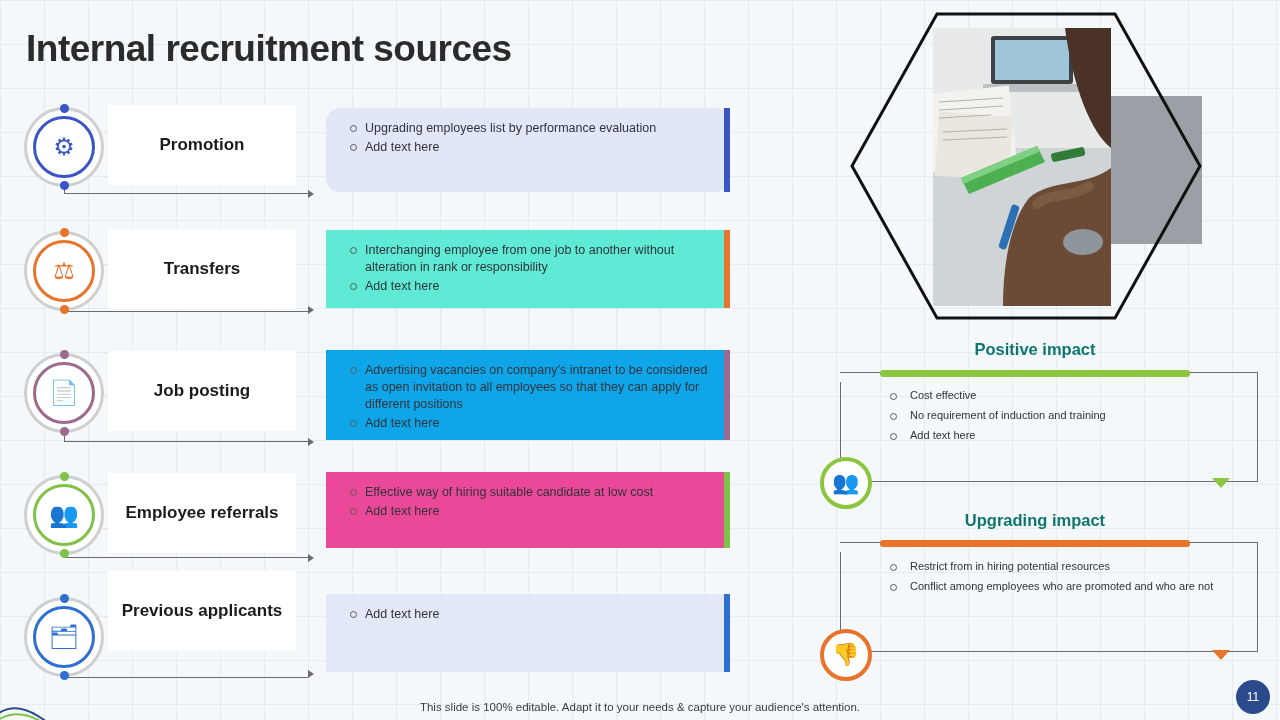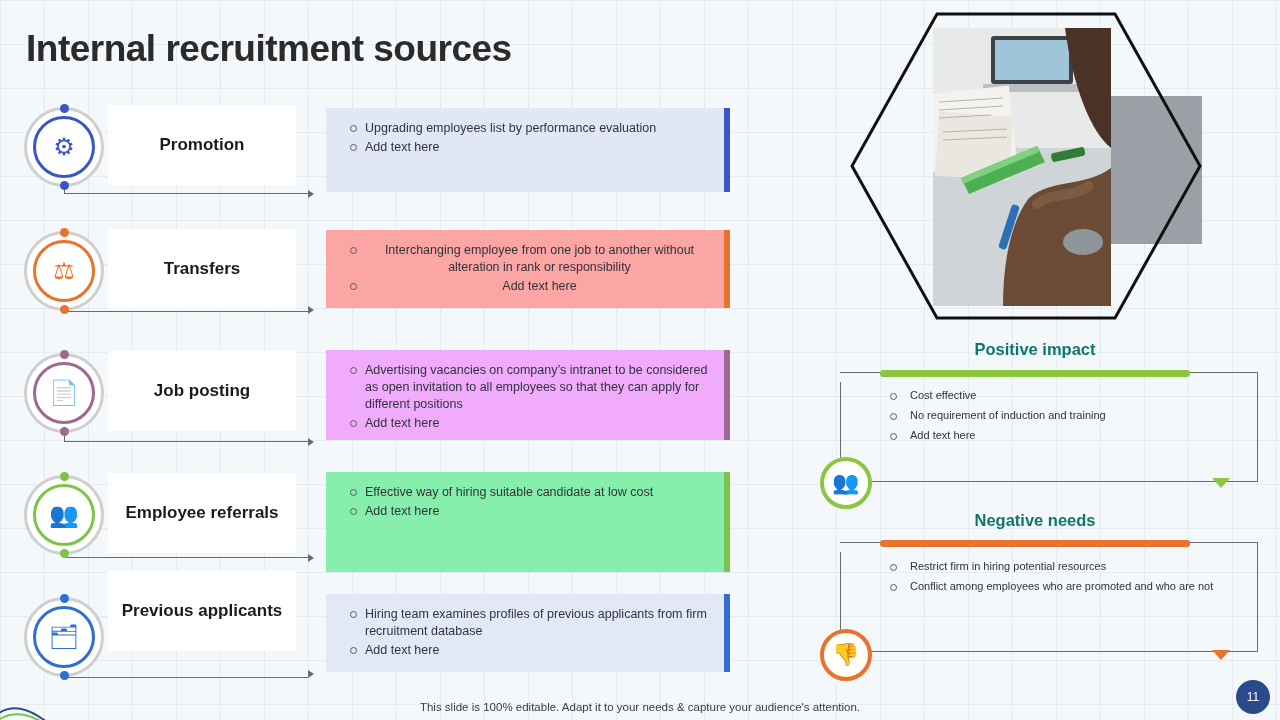--- a/index.html
+++ b/index.html
@@ -136,91 +136,90 @@
     <div class="label-card" style="left: 108px; top: 105px; width: 188px; height: 80px;">Promotion</div>
     <div class="badge" style="left: 24px; top: 107px;">
       <div class="ring" style="border: 3px solid rgb(58, 86, 196);">
         <span class="ico" style="color: rgb(58, 86, 196);">⚙</span>
       </div>
     </div>
     <div class="dot" style="left: 60px; top: 104px; background: rgb(58, 86, 196);"></div>
     <div class="dot" style="left: 60px; top: 181px; background: rgb(58, 86, 196);"></div>
     <div class="connector" style="left: 64px; top: 187px; width: 244px; height: 7px;"></div>
     <div class="arrow-r" style="left: 308px; top: 190px;"></div>
-    <div class="content-card" style="left: 326px; top: 108px; width: 404px; height: 84px; background: rgb(226, 231, 247);">
+    <div class="content-card" style="left: 326px; top: 108px; width: 404px; height: 84px; background: rgb(226, 231, 247); border-radius: 14px;">
       <ul class="bul">
         <li>Upgrading  employees list by performance  evaluation</li>
         <li>Add text here</li>
       </ul>
       <div class="bar" style="background: rgb(58, 86, 196);"></div>
     </div>
     <div class="label-card" style="left: 108px; top: 229px; width: 188px; height: 80px;">Transfers</div>
     <div class="badge" style="left: 24px; top: 231px;">
       <div class="ring" style="border: 3px solid rgb(232, 115, 42);">
         <span class="ico" style="color: rgb(232, 115, 42);">⚖</span>
       </div>
     </div>
     <div class="dot" style="left: 60px; top: 228px; background: rgb(232, 115, 42);"></div>
     <div class="dot" style="left: 60px; top: 305px; background: rgb(232, 115, 42);"></div>
     <div class="connector" style="left: 64px; top: 311px; width: 244px;"></div>
     <div class="arrow-r" style="left: 308px; top: 306px;"></div>
-    <div class="content-card" style="left: 326px; top: 230px; width: 404px; height: 78px; background: #fca5a5; text-align: center;">
+    <div class="content-card" style="left: 326px; top: 230px; width: 404px; height: 78px; background: #5eead4;">
       <ul class="bul">
         <li>Interchanging  employee from one job to another without alteration in rank or responsibility</li>
         <li>Add text here</li>
       </ul>
       <div class="bar" style="background: rgb(232, 115, 42);"></div>
     </div>
     <div class="label-card" style="left: 108px; top: 351px; width: 188px; height: 80px;">Job posting</div>
     <div class="badge" style="left: 24px; top: 353px;">
       <div class="ring" style="border: 3px solid rgb(155, 106, 142);">
         <span class="ico" style="color: rgb(155, 106, 142);">📄</span>
       </div>
     </div>
     <div class="dot" style="left: 60px; top: 350px; background: rgb(155, 106, 142);"></div>
     <div class="dot" style="left: 60px; top: 427px; background: rgb(155, 106, 142);"></div>
     <div class="connector" style="left: 64px; top: 433px; width: 244px; height: 9px;"></div>
     <div class="arrow-r" style="left: 308px; top: 438px;"></div>
-    <div class="content-card" style="left: 326px; top: 350px; width: 404px; height: 90px; background: #f0abfc;">
+    <div class="content-card" style="left: 326px; top: 350px; width: 404px; height: 90px; background: #0ea5e9;">
       <ul class="bul">
         <li>Advertising  vacancies  on company’s intranet to be considered as open invitation  to all employees so that they can apply for different  positions</li>
         <li>Add text here</li>
       </ul>
       <div class="bar" style="background: rgb(155, 106, 142);"></div>
     </div>
     <div class="label-card" style="left: 108px; top: 473px; width: 188px; height: 80px;">Employee referrals</div>
     <div class="badge" style="left: 24px; top: 475px;">
       <div class="ring" style="border: 3px solid rgb(127, 194, 74);">
         <span class="ico" style="color: rgb(127, 194, 74);">👥</span>
       </div>
     </div>
     <div class="dot" style="left: 60px; top: 472px; background: rgb(127, 194, 74);"></div>
     <div class="dot" style="left: 60px; top: 549px; background: rgb(127, 194, 74);"></div>
     <div class="connector" style="left: 64px; top: 555px; width: 244px; height: 3px;"></div>
     <div class="arrow-r" style="left: 308px; top: 554px;"></div>
-    <div class="content-card" style="left: 326px; top: 472px; width: 404px; height: 100px; background: #86efac;">
+    <div class="content-card" style="left: 326px; top: 472px; width: 404px; height: 76px; background: #ec4899;">
       <ul class="bul">
         <li>Effective way of hiring  suitable candidate at low cost</li>
         <li>Add text here</li>
       </ul>
       <div class="bar" style="background: rgb(127, 194, 74);"></div>
     </div>
     <div class="label-card" style="left: 108px; top: 571px; width: 188px; height: 80px;">Previous applicants</div>
     <div class="badge" style="left: 24px; top: 597px;">
       <div class="ring" style="border: 3px solid rgb(47, 111, 208);">
         <span class="ico" style="color: rgb(47, 111, 208);">🗂</span>
       </div>
     </div>
     <div class="dot" style="left: 60px; top: 594px; background: rgb(47, 111, 208);"></div>
     <div class="dot" style="left: 60px; top: 671px; background: rgb(47, 111, 208);"></div>
     <div class="connector" style="left: 64px; top: 677px; width: 244px;"></div>
     <div class="arrow-r" style="left: 308px; top: 670px;"></div>
     <div class="content-card" style="left: 326px; top: 594px; width: 404px; height: 78px; background: rgb(226, 232, 245);">
       <ul class="bul">
-        <li>Hiring team examines profiles  of previous  applicants from firm recruitment database</li>
         <li>Add text here</li>
       </ul>
       <div class="bar" style="background: rgb(47, 111, 208);"></div>
     </div>
   </div>
 
 <div class="grey-block"></div>
 <div class="hex-wrap">
   <svg class="hex-outline" viewBox="0 0 356 312">
     <polygon points="89,4 267,4 352,156 267,308 89,308 4,156" fill="none" stroke="#111111" stroke-width="3"></polygon>
@@ -271,27 +270,27 @@
       <ul class="bul">
         <li style="padding-left: 22px; margin-bottom: 4px;">Cost effective</li>
         <li style="padding-left: 22px; margin-bottom: 4px;">No requirement of induction and training</li>
         <li style="padding-left: 22px; margin-bottom: 4px;">Add text here</li>
       </ul>
     </div>
     <div class="circle-ico" style="left: 820px; top: 457px; border: 4px solid rgb(140, 198, 63);">
       <span style="color: rgb(58, 58, 58);">👥</span>
     </div>
     <div class="tri-down" style="left: 1212px; top: 478px; border-top: 10px solid rgb(140, 198, 63);"></div>
-    <div class="imp-title" style="left: 825px; top: 511px;">Negative needs</div>
+    <div class="imp-title" style="left: 825px; top: 511px;">Upgrading impact</div>
     <div class="imp-box" style="left: 840px; top: 542px; width: 418px; height: 110px;"></div>
     <div class="imp-left-tick" style="left: 840px; top: 552px; height: 90px;"></div>
     <div class="imp-bar" style="left: 880px; top: 540px; width: 310px; background: rgb(232, 115, 42);"></div>
     <div class="imp-list" style="left: 888px; top: 559px; width: 330px;">
       <ul class="bul">
-        <li style="padding-left: 22px; margin-bottom: 4px;">Restrict firm in hiring potential resources</li>
+        <li style="padding-left: 22px; margin-bottom: 4px;">Restrict from in hiring potential resources</li>
         <li style="padding-left: 22px; margin-bottom: 4px;">Conflict among employees who are promoted and who are not</li>
       </ul>
     </div>
     <div class="circle-ico" style="left: 820px; top: 629px; border: 4px solid rgb(232, 115, 42);">
       <span style="color: rgb(58, 58, 58);">👎</span>
     </div>
     <div class="tri-down" style="left: 1212px; top: 650px; border-top: 10px solid rgb(232, 115, 42);"></div>
   </div>
 
 <div class="footer">This slide is 100% editable. Adapt it to your needs &amp; capture your audience's attention.</div>

